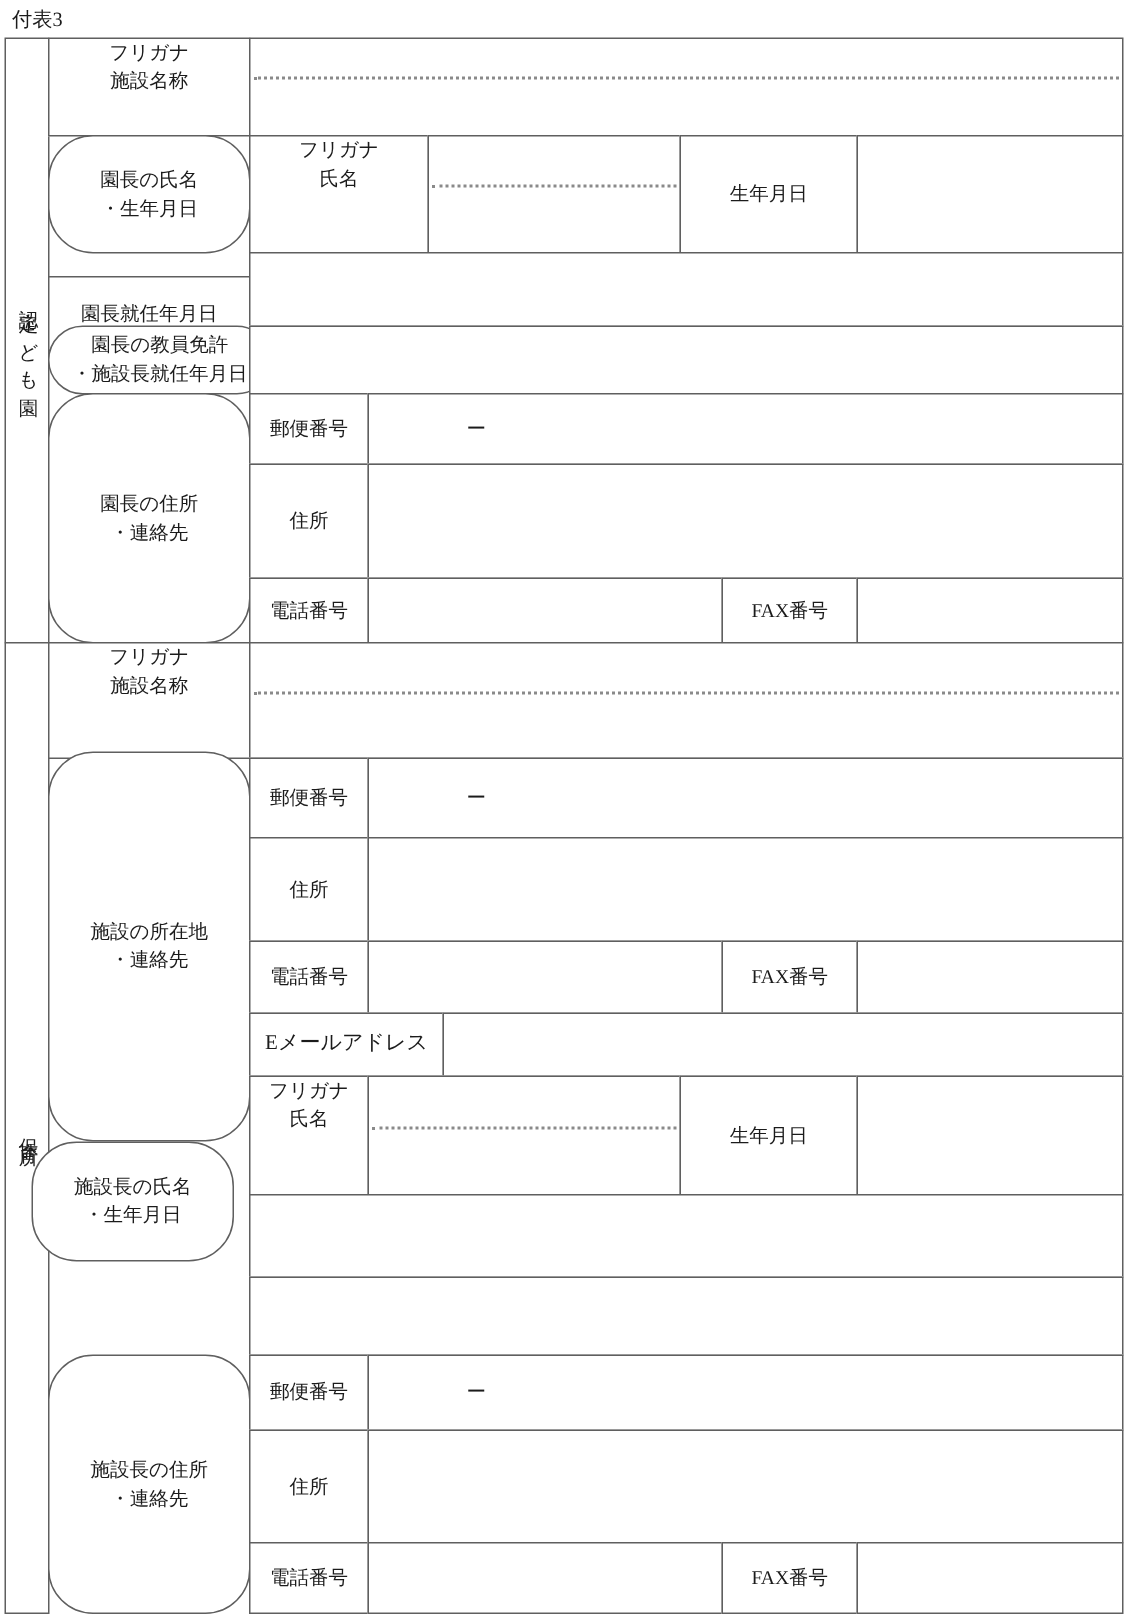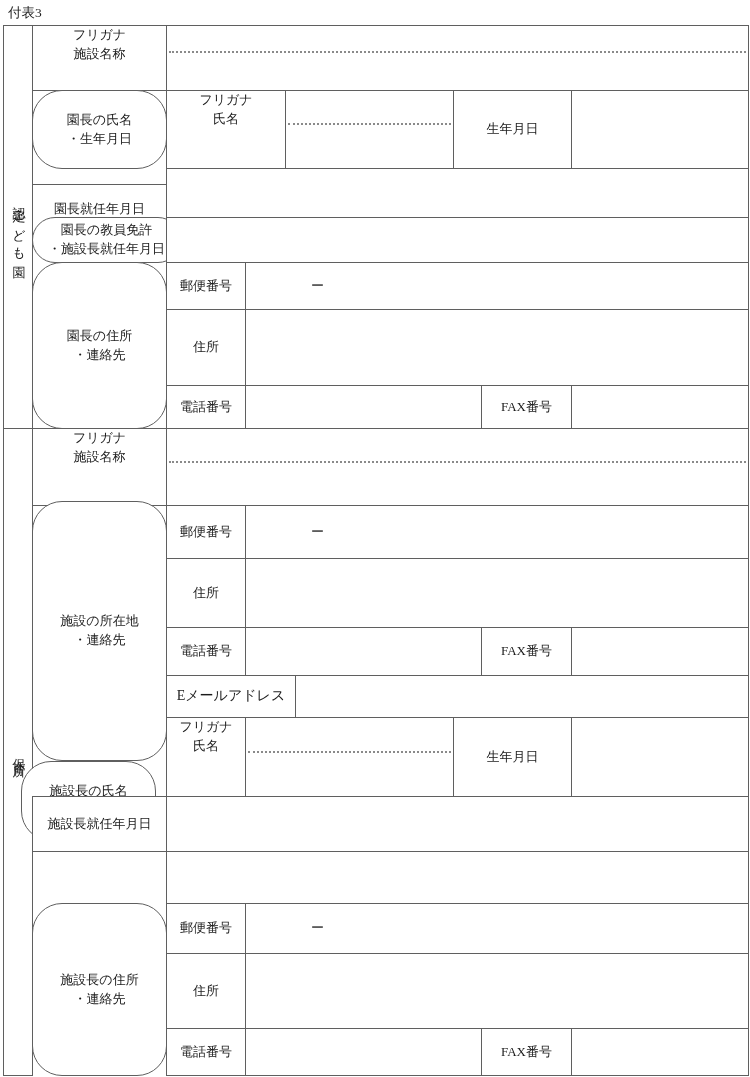--- a/index.html
+++ b/index.html
@@ -145,23 +145,20 @@
     <span class="sub">氏名</span>
   </div>
   <div class="cell" style="left:242px;top:692px;width:209px;height:80px;">
     <div class="dotted" style="top:33px;"></div>
   </div>
   <div class="cell" style="left:450px;top:692px;width:119px;height:80px;">
     <span>生年月日</span>
   </div>
   <div class="cell" style="left:568px;top:692px;width:178px;height:80px;"></div>
 
-  <div class="cell" style="left:29px;top:771px;width:135px;height:56px;">
-    <span>施設長就任年月日</span>
-  </div>
   <div class="cell" style="left:163px;top:771px;width:583px;height:56px;"></div>
 
   <div class="cell" style="left:163px;top:826px;width:583px;height:53px;"></div>
 
   <div class="cell two-line" style="left:29px;top:878px;width:135px;height:173px;">
     <span>施設長の住所</span>
     <span>・連絡先</span>
   </div>
   <div class="cell" style="left:163px;top:878px;width:80px;height:51px;">
     <span>郵便番号</span>

